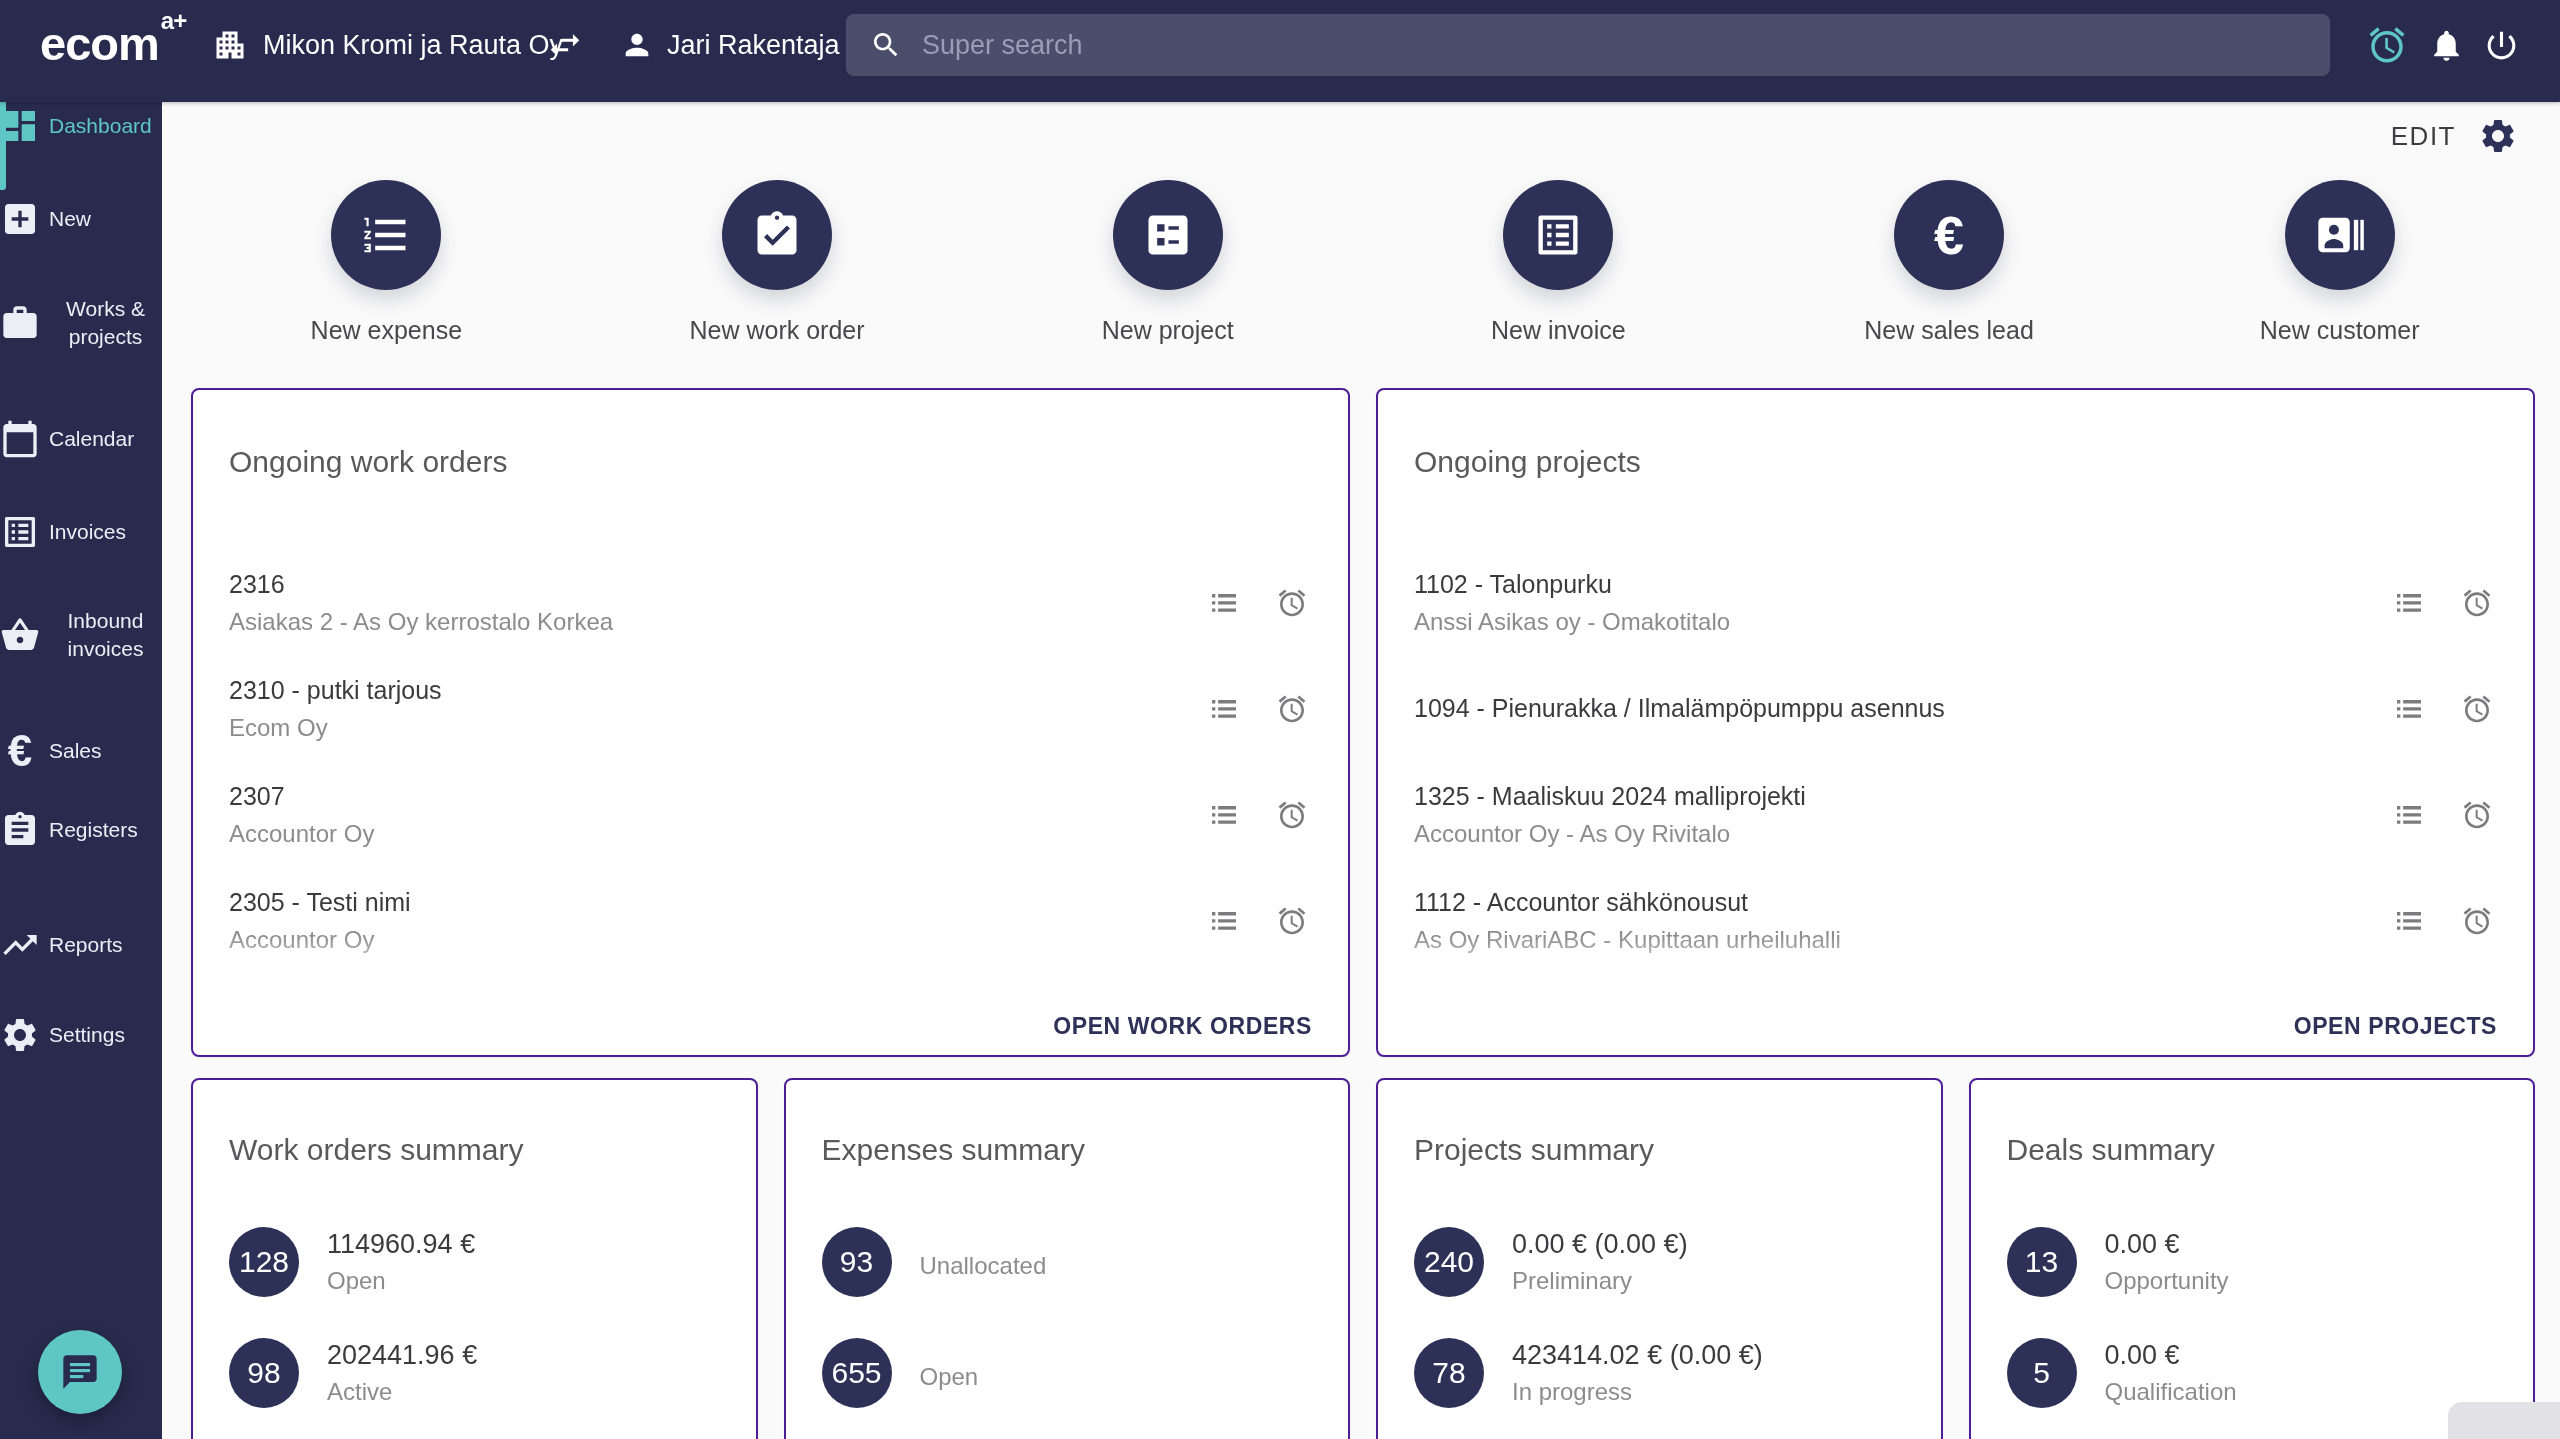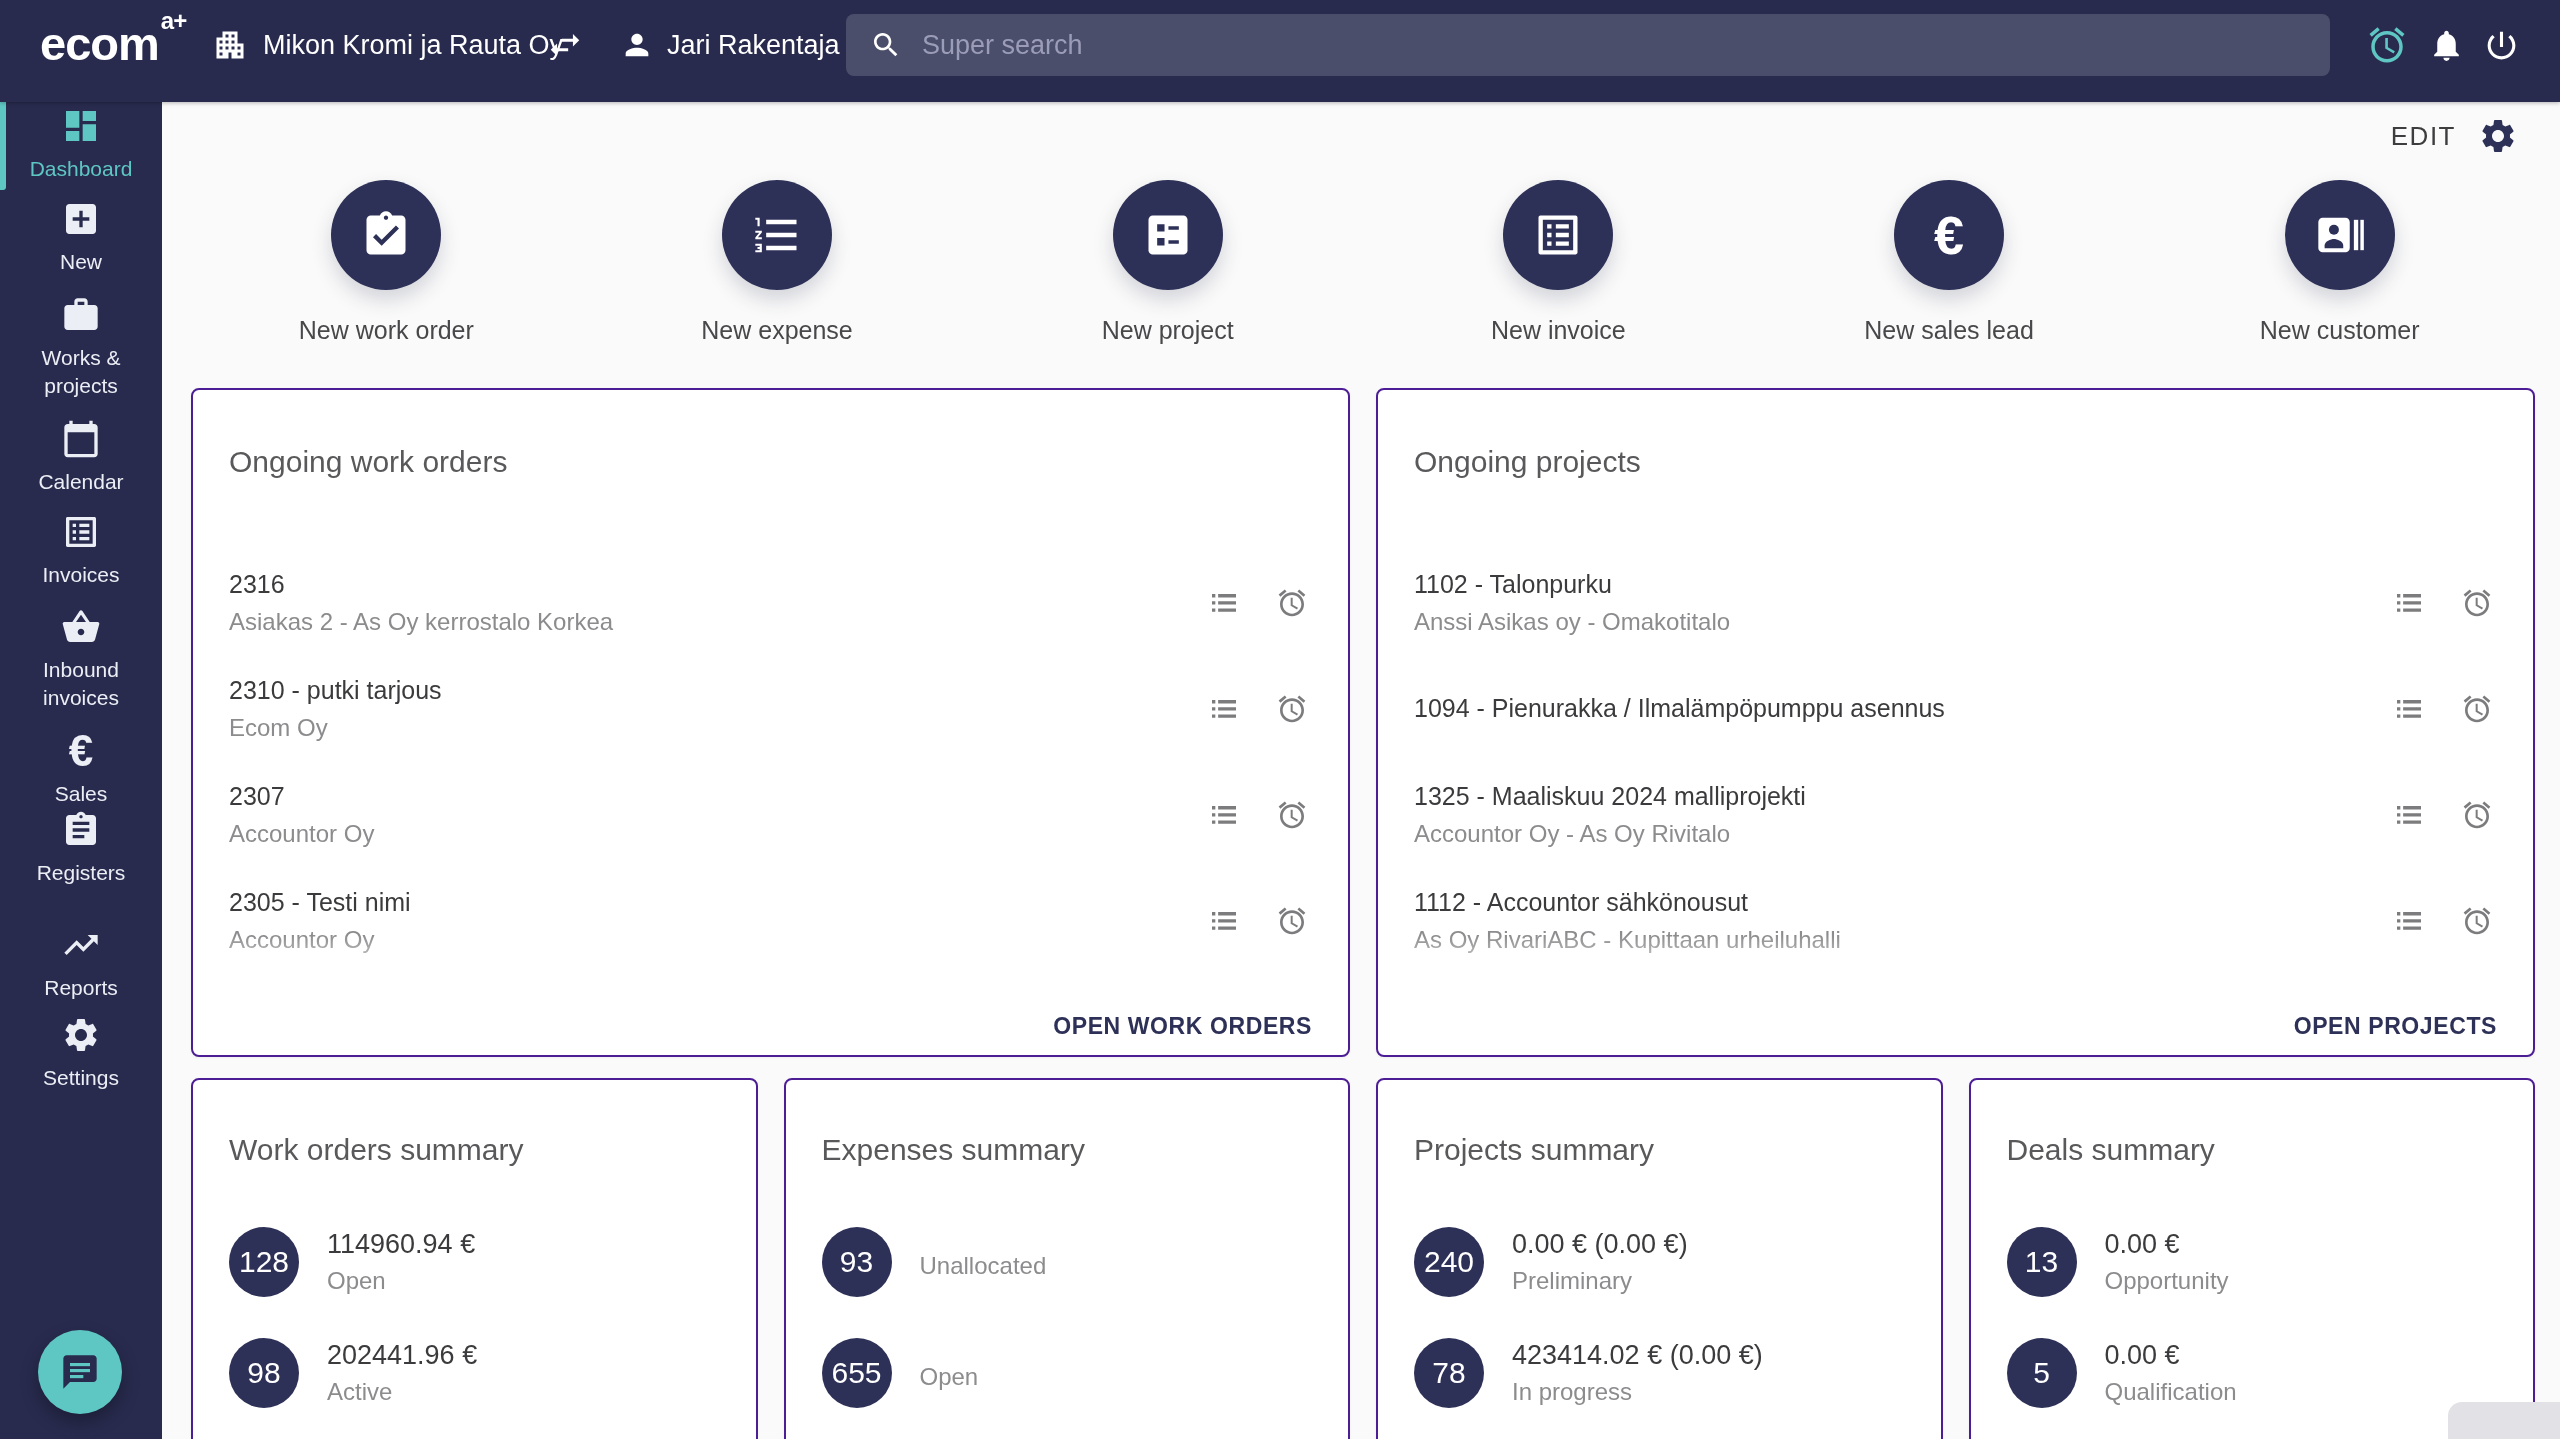--- a/index.html
+++ b/index.html
@@ -26,21 +26,21 @@
   .search svg{width:32px;height:32px;color:#fff;flex:none;}
   .search input{flex:1;background:transparent;border:none;outline:none;color:#fff;font-size:27px;font-family:inherit;}
   .search input::placeholder{color:#9b9db8;}
   .tbicon{position:absolute;cursor:pointer;color:#fff;}
   .tbicon.alarm{left:2366px;top:24px;width:42px;height:42px;color:#5fc7c3;}
   .tbicon.bell{left:2428px;top:27px;width:37px;height:37px;}
   .tbicon.power{left:2483px;top:27px;width:37px;height:37px;}
 
   
   .sidebar{position:absolute;top:90px;left:0;bottom:0;width:162px;background:#282b4e;z-index:10;}
-  .nav-item{position:absolute;left:0;width:162px;display:flex;flex-direction:column;align-items:center;gap:9px;
+  .nav-item{position:absolute;left:0;width:162px;display:flex;flex-direction:row;align-items:center;gap:9px;
             color:#eceef5;cursor:pointer;}
   .nav-item .nav-icon{width:40px;height:40px;}
   .nav-item .nav-icon svg{width:40px;height:40px;}
   .nav-icon.glyph{font-size:44px;font-weight:700;line-height:40px;text-align:center;}
   .nav-label{font-size:21px;line-height:1.32;text-align:center;max-width:152px;}
   .nav-item.active{color:#5fc7c3;}
   .nav-item.active::before{content:"";position:absolute;left:0;top:-14px;width:6px;height:98px;background:#5fc7c3;border-radius:0 3px 3px 0;}
 
   
   .edit-row{position:absolute;top:116px;right:42px;display:flex;align-items:center;gap:22px;z-index:5;}
@@ -296,32 +296,32 @@
   <span class="edit-label">EDIT</span>
   <svg class="edit-gear">
       <use href="#i-gear"></use>
     </svg>
 </div>
 
 <div class="quick-row">
   <div class="qa">
     <div class="qa-circle">
         <svg>
-          <use href="#i-clipcheck"></use>
-        </svg>
-      </div>
-    <div class="qa-label">New work order</div>
+          <use href="#i-numlist"></use>
+        </svg>
+      </div>
+    <div class="qa-label">New expense</div>
   </div>
   <div class="qa">
     <div class="qa-circle">
         <svg>
-          <use href="#i-numlist"></use>
-        </svg>
-      </div>
-    <div class="qa-label">New expense</div>
+          <use href="#i-clipcheck"></use>
+        </svg>
+      </div>
+    <div class="qa-label">New work order</div>
   </div>
   <div class="qa">
     <div class="qa-circle">
         <svg>
           <use href="#i-projectcard"></use>
         </svg>
       </div>
     <div class="qa-label">New project</div>
   </div>
   <div class="qa">

